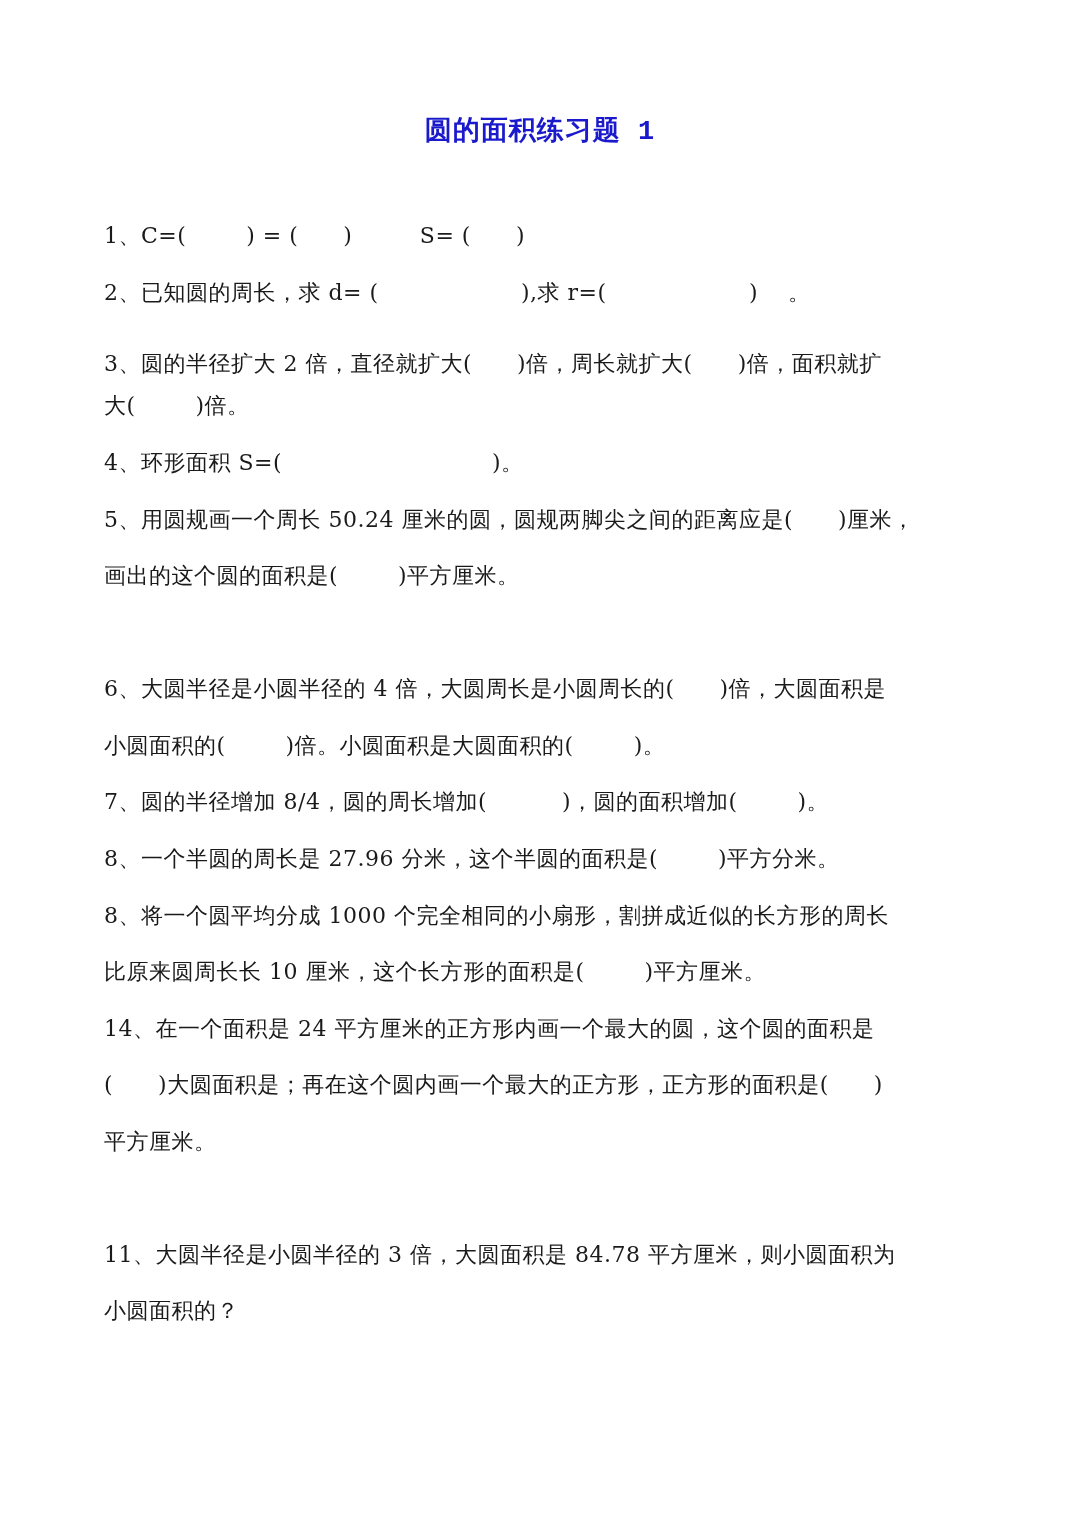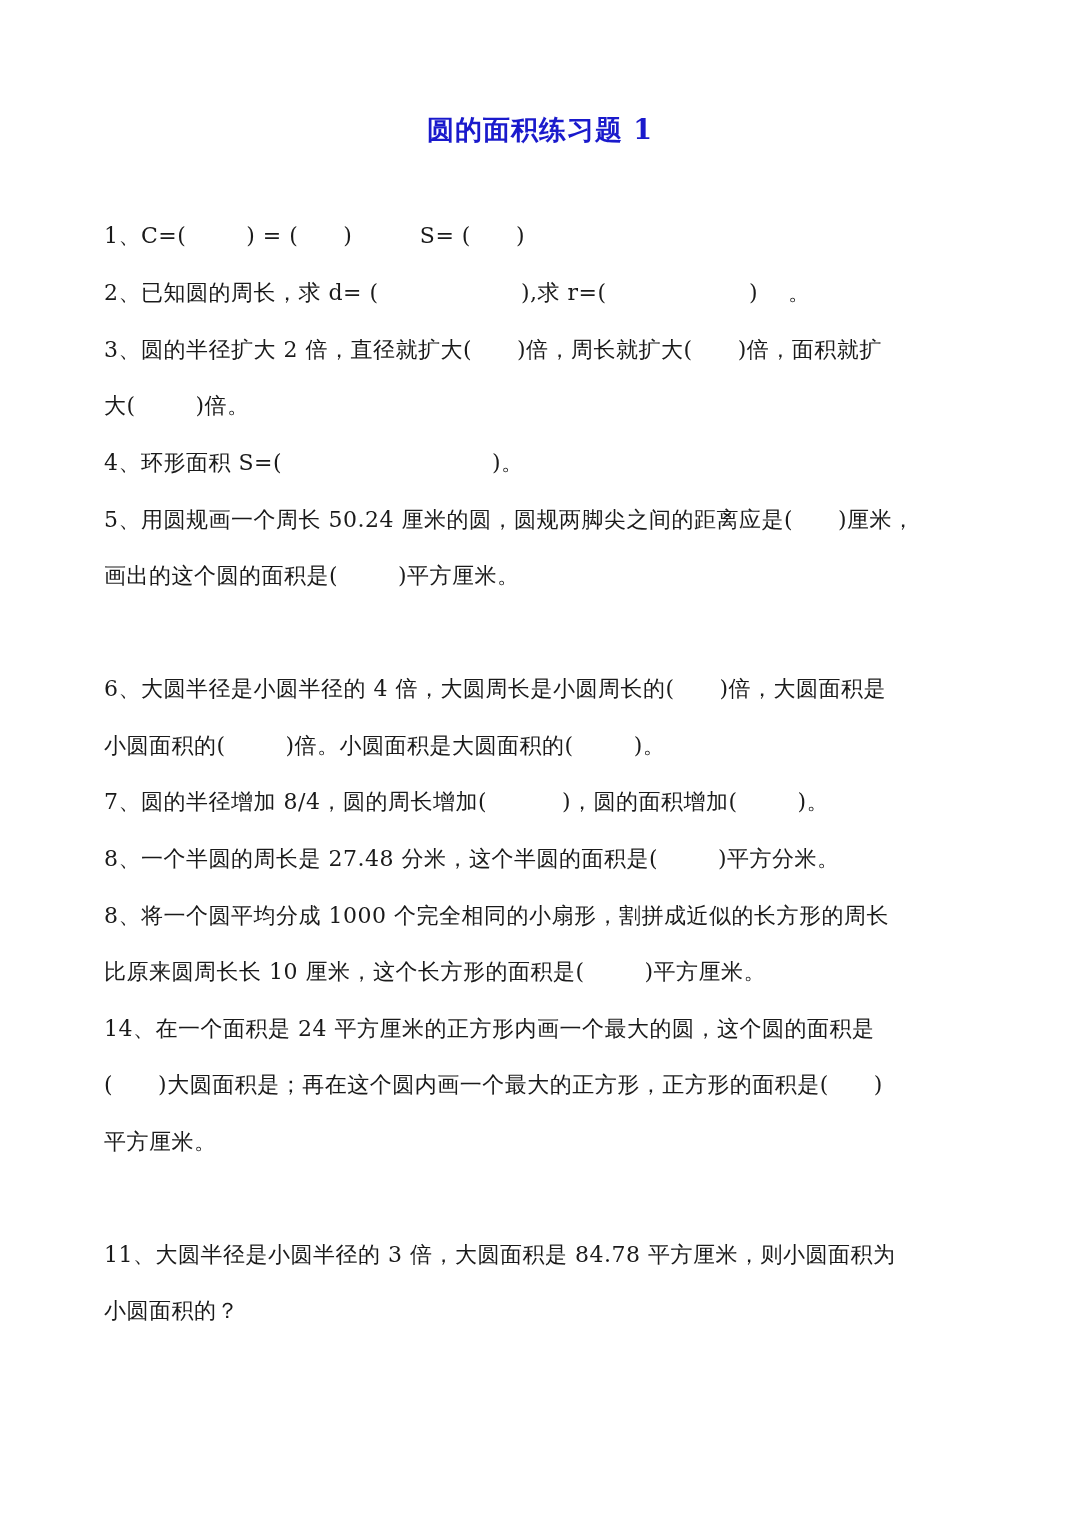--- a/index.html
+++ b/index.html
@@ -18,20 +18,21 @@
     .title {
       position: absolute;
       top: 112px;
       left: 0;
       width: 1080px;
       text-align: center;
       font-size: 27px;
       font-weight: bold;
       color: #1a1acc;
       letter-spacing: 1px;
+      font-family: Liberation Mono, monospace;
     }
     .line {
       position: absolute;
       left: 104px;
       font-size: 22px;
       white-space: pre;
       line-height: 30px;
       letter-spacing: 0.5px;
       margin-top: 48px;
     }
@@ -43,21 +44,21 @@
 
 <div>
   <div class="line" style="top:173px">1、C=(        ) = (      )         S= (      )</div>
 </div>
 
 <div>
   <div class="line" style="top:230px">2、已知圆的周长，求 d= (                   ),求 r=(                   )    。</div>
 </div>
 
 <div>
-  <div class="line" style="top:287px">3、圆的半径扩大 2 倍，直径就扩大(      )倍，周长就扩大(      )倍，面积就扩</div>
+  <div class="line" style="top:301px">3、圆的半径扩大 2 倍，直径就扩大(      )倍，周长就扩大(      )倍，面积就扩</div>
   <div class="line" style="top:343px">大(        )倍。</div>
 </div>
 
 <div>
   <div class="line" style="top:400px">4、环形面积 S=(                            )。</div>
 </div>
 
 <div>
   <div class="line" style="top:457px">5、用圆规画一个周长 50.24 厘米的圆，圆规两脚尖之间的距离应是(      )厘米，</div>
   <div class="line" style="top:513px">画出的这个圆的面积是(        )平方厘米。</div>
@@ -66,21 +67,21 @@
 <div>
   <div class="line" style="top:626px">6、大圆半径是小圆半径的 4 倍，大圆周长是小圆周长的(      )倍，大圆面积是</div>
   <div class="line" style="top:683px">小圆面积的(        )倍。小圆面积是大圆面积的(        )。</div>
 </div>
 
 <div>
   <div class="line" style="top:739px">7、圆的半径增加 8/4，圆的周长增加(          )，圆的面积增加(        )。</div>
 </div>
 
 <div>
-  <div class="line" style="top:796px">8、一个半圆的周长是 27.48 分米，这个半圆的面积是(        )平方分米。</div>
+  <div class="line" style="top:796px">8、一个半圆的周长是 27.96 分米，这个半圆的面积是(        )平方分米。</div>
 </div>
 
 <div>
   <div class="line" style="top:853px">8、将一个圆平均分成 1000 个完全相同的小扇形，割拼成近似的长方形的周长</div>
   <div class="line" style="top:909px">比原来圆周长长 10 厘米，这个长方形的面积是(        )平方厘米。</div>
 </div>
 
 <div>
   <div class="line" style="top:966px">14、在一个面积是 24 平方厘米的正方形内画一个最大的圆，这个圆的面积是</div>
   <div class="line" style="top:1022px">(      )大圆面积是；再在这个圆内画一个最大的正方形，正方形的面积是(      )</div>

